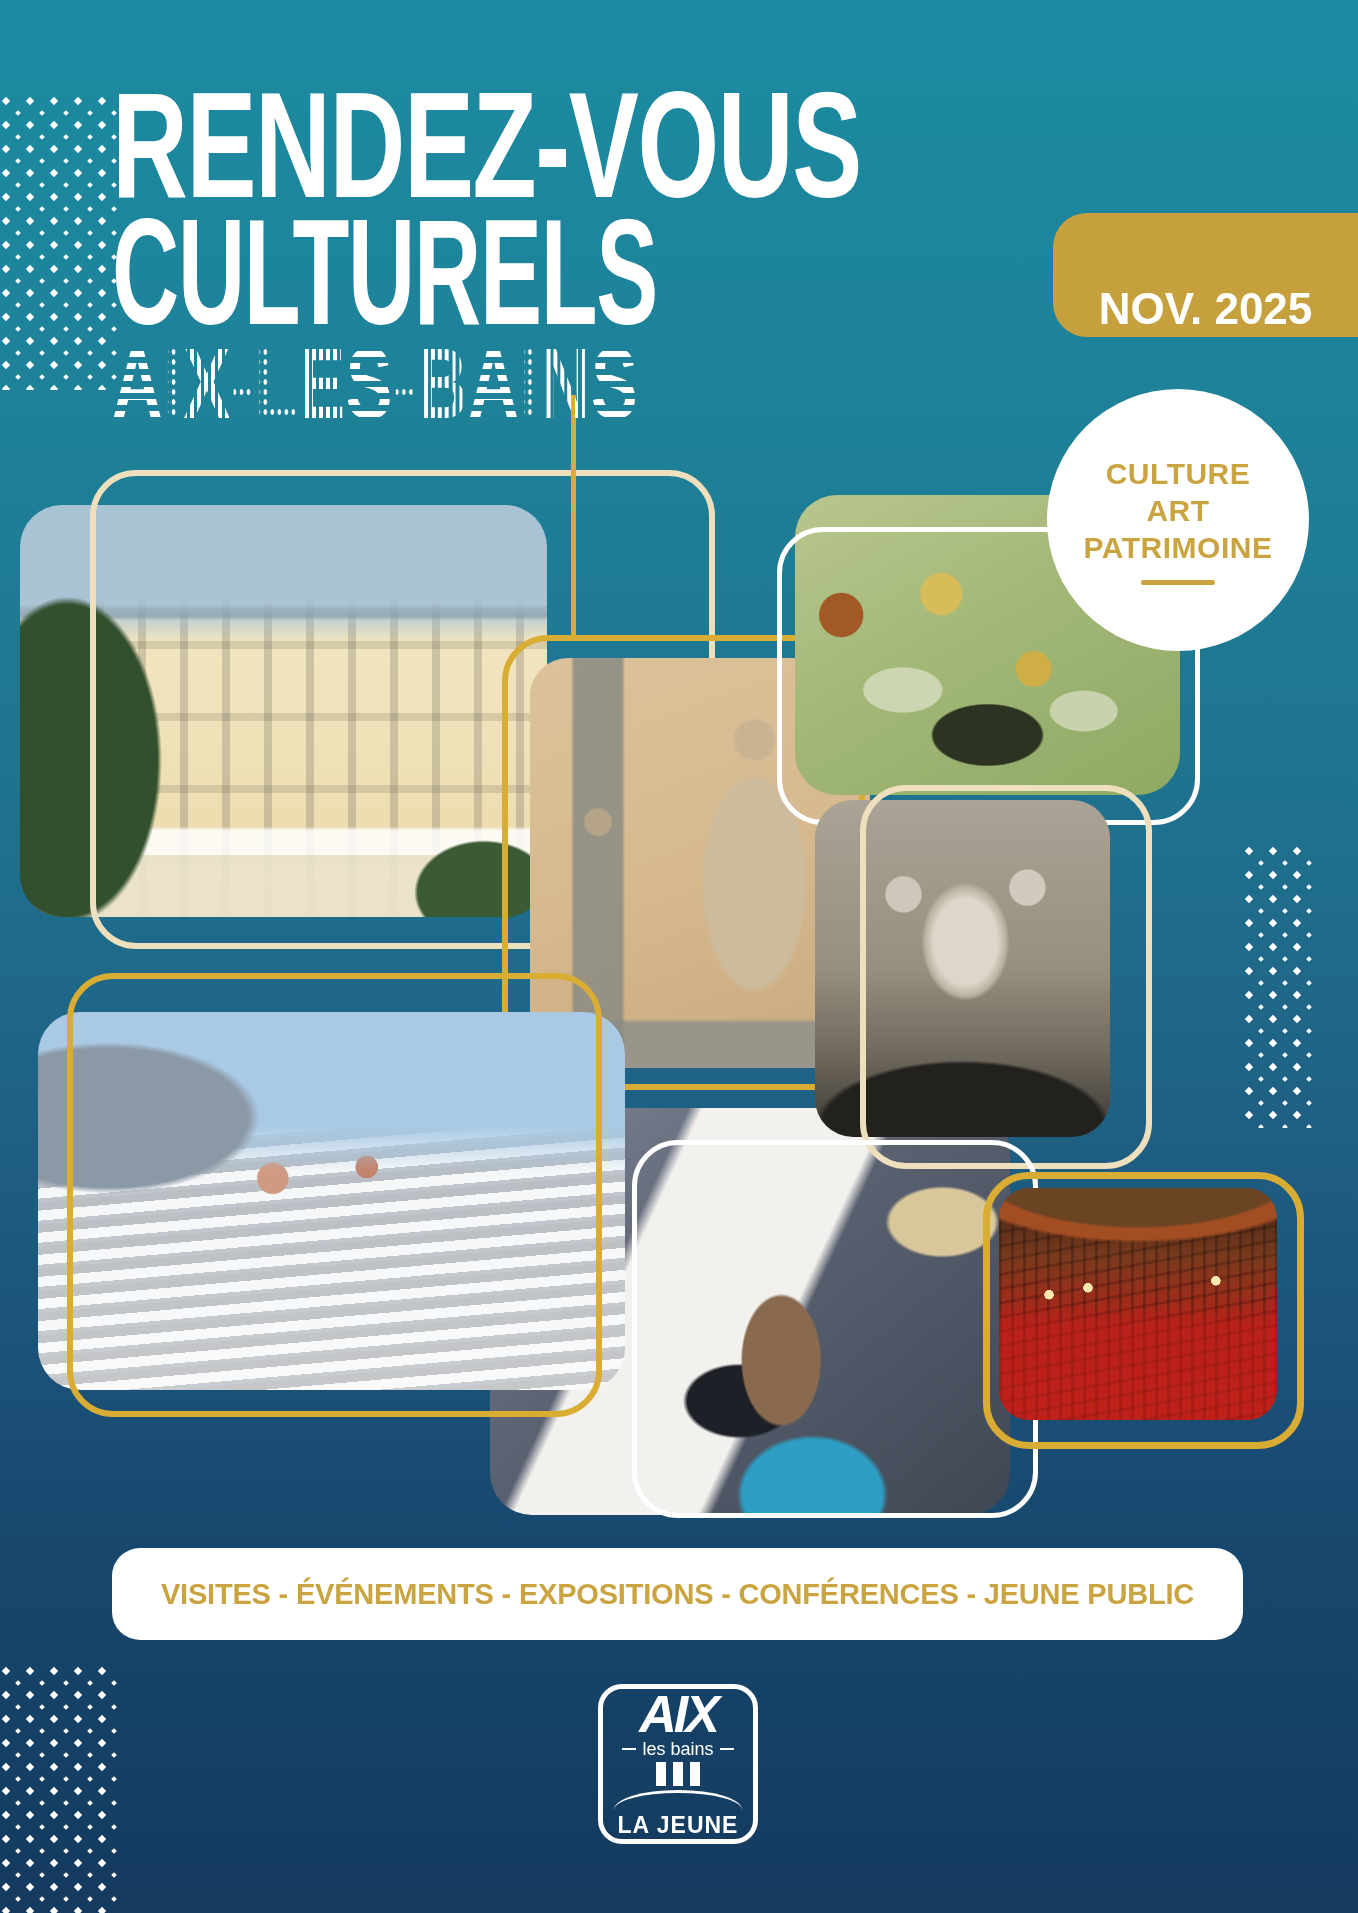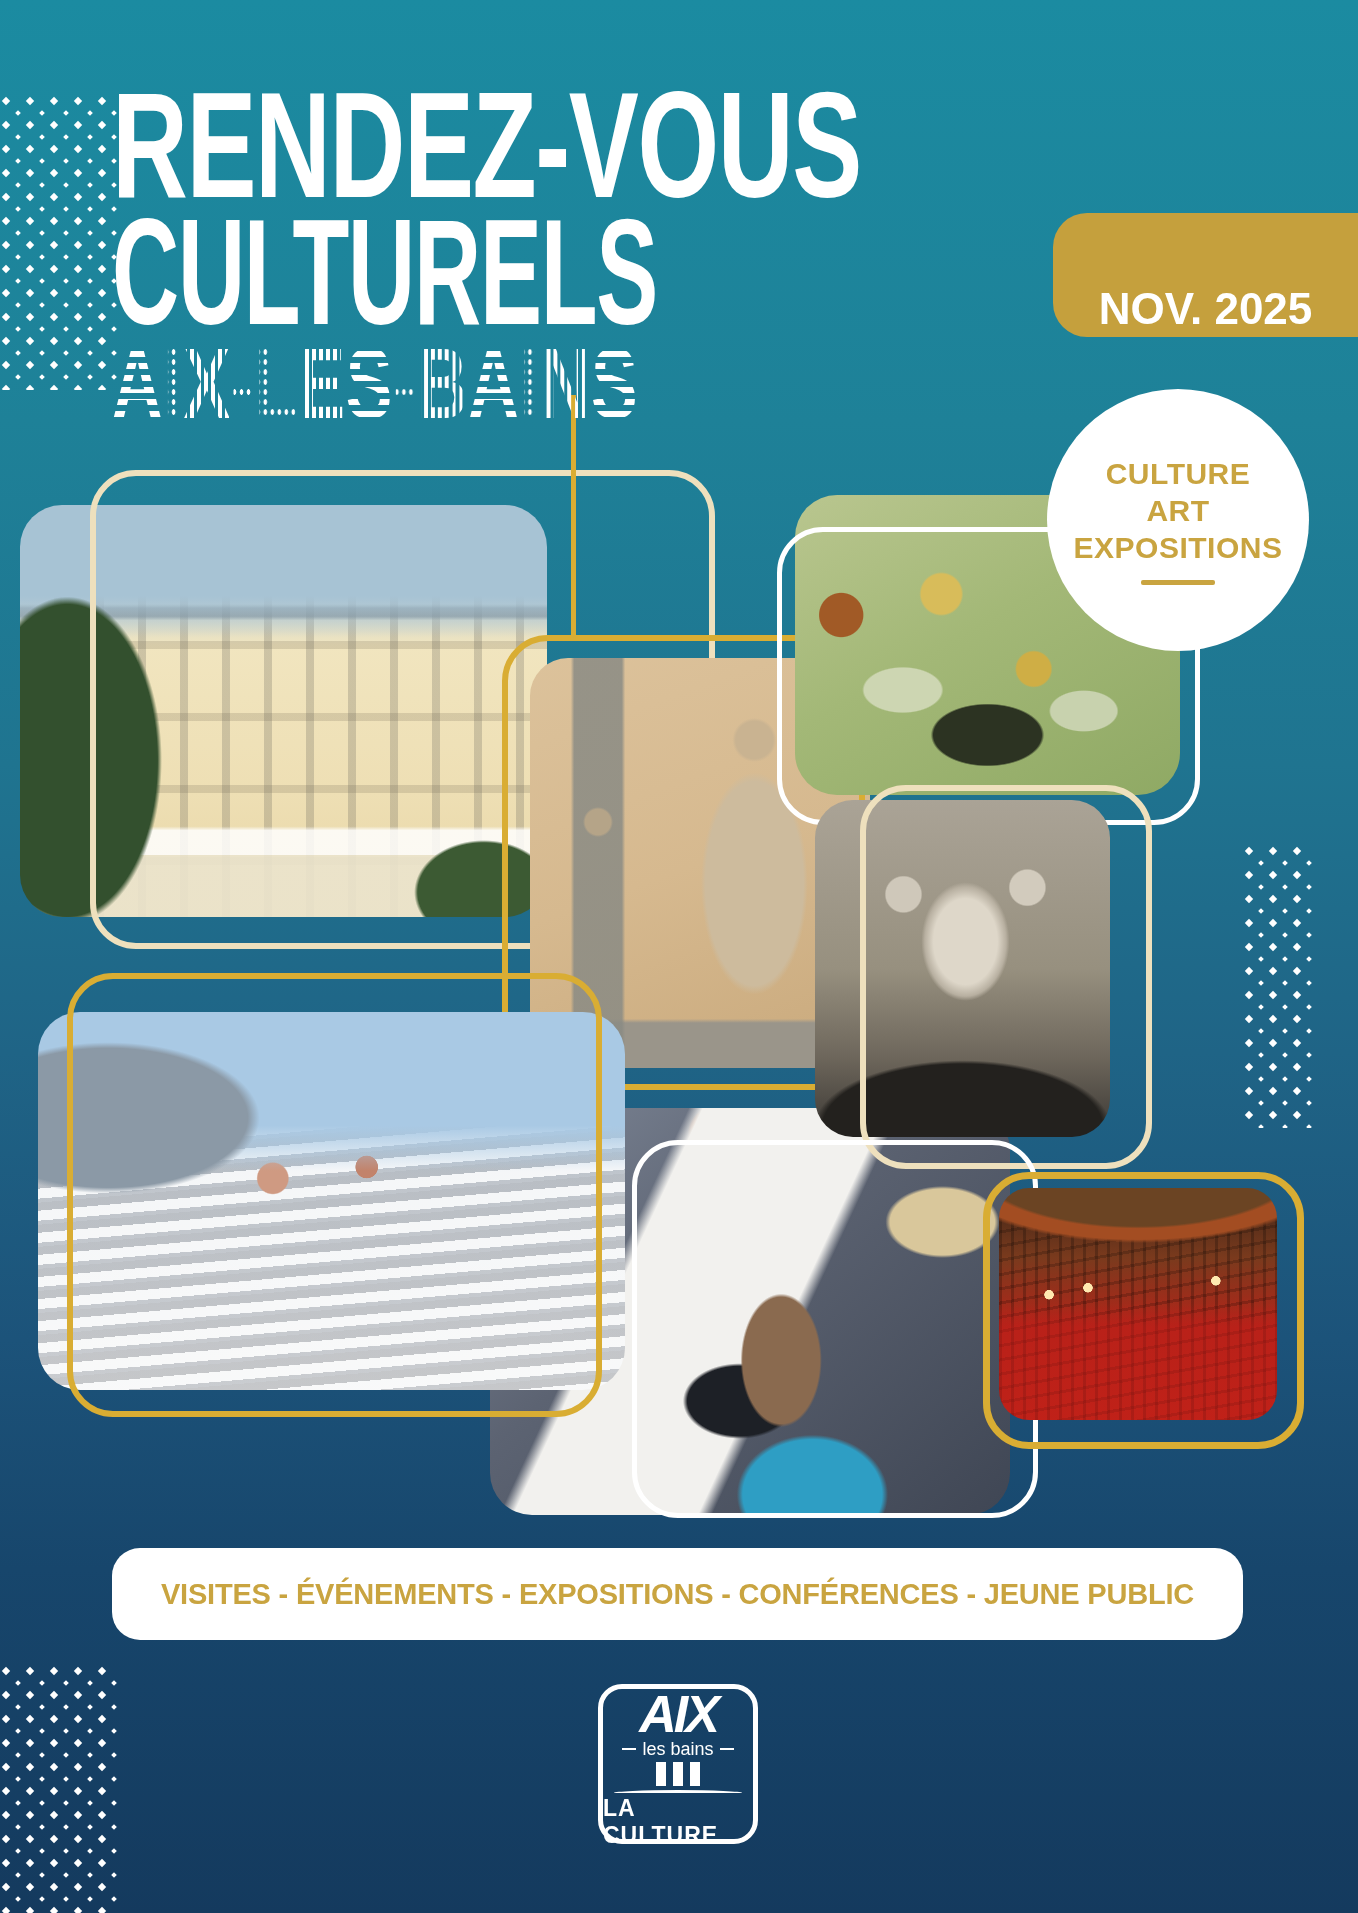--- a/index.html
+++ b/index.html
@@ -209,35 +209,35 @@
   <div class="frame f-cream" style="left:860px;top:785px;width:280px;height:372px;z-index:12"></div>
 
   <div class="frame f-white" style="left:632px;top:1140px;width:396px;height:368px;z-index:13"></div>
 
   <div class="photo ph-theater"></div>
   <div class="frame f-gold" style="left:983px;top:1172px;width:307px;height:263px;z-index:15;border-width:7px"></div>
 
   <div class="circle">
     <span>CULTURE</span>
     <span>ART</span>
-    <span>EXPOSITIONS</span>
+    <span>PATRIMOINE</span>
     <span class="bar"></span>
   </div>
 
   <div class="banner">
     <span>VISITES - ÉVÉNEMENTS - EXPOSITIONS - CONFÉRENCES - JEUNE PUBLIC</span>
   </div>
 
   <div class="logo">
     <span class="aix">AIX</span>
     <span class="lesbains">
         <span>les bains</span>
       </span>
     <span class="bars">
         <i></i>
         <i></i>
         <i></i>
       </span>
     <span class="arc"></span>
-    <span class="mairie">LA CULTURE</span>
+    <span class="mairie">LA JEUNE</span>
   </div>
 
 </div>
 
 </body></html>

